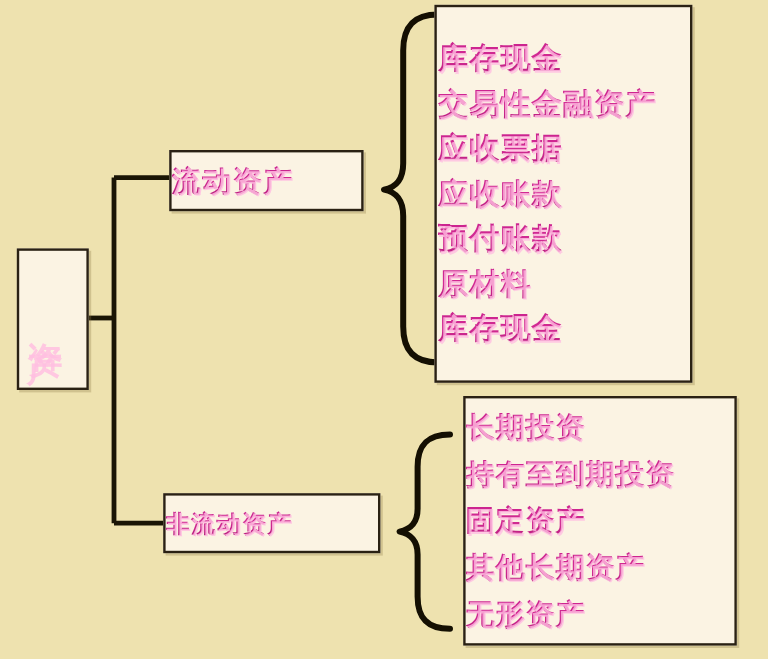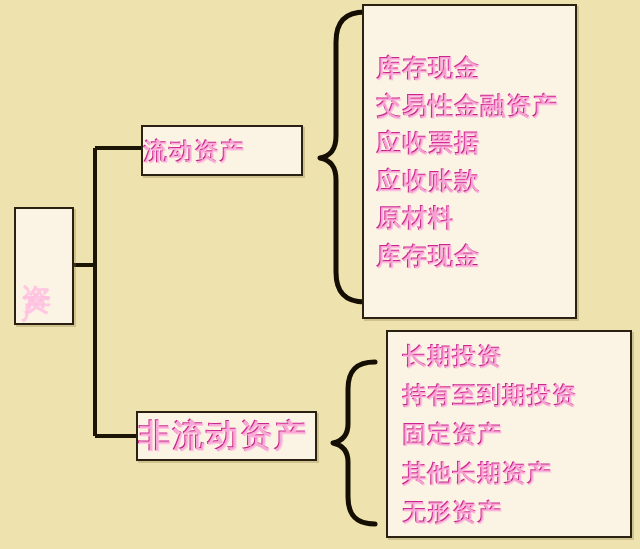--- a/index.html
+++ b/index.html
@@ -76,21 +76,21 @@
     height: 51px;
   }
   #node-current .node-label { font-size: 24px; }
 
   #node-noncurrent {
     left: 136px;
     top: 411px;
     width: 181px;
     height: 50px;
   }
-  #node-noncurrent .node-label { font-size: 32px; }
+  #node-noncurrent .node-label { font-size: 20px; }
 
   
   .list-box {
     position: absolute;
     box-sizing: border-box;
     background: #fbf3e3;
     border: 2px solid #2a2113;
     box-shadow: 2px 2px 0 rgba(140,120,70,0.30);
     display: flex;
     flex-direction: column;
@@ -106,33 +106,33 @@
     -webkit-background-clip: text;
     background-clip: text;
     -webkit-text-fill-color: transparent;
   }
 
   #list-current {
     left: 362px;
     top: 4px;
     width: 215px;
     height: 315px;
-    padding-left: 12px;
+    padding-left: 1px;
   }
   #list-current .list-item {
     font-size: 25px;
     line-height: 37.5px;
   }
 
   #list-noncurrent {
     left: 386px;
     top: 330px;
-    width: 246px;
+    width: 228px;
     height: 208px;
-    padding-left: 14px;
+    padding-left: 0;
   }
   #list-noncurrent .list-item {
     font-size: 24px;
     line-height: 39px;
   }
 </style>
 </head>
 <body>
 
 <div id="diagram">
@@ -173,20 +173,21 @@
 
   <div class="node" id="node-noncurrent">
     <span class="node-label">非流动资产</span>
   </div>
 
   <div class="list-box" id="list-current">
     <span class="list-item">库存现金</span>
     <span class="list-item">交易性金融资产</span>
     <span class="list-item">应收票据</span>
     <span class="list-item">应收账款</span>
+    <span class="list-item">预付账款</span>
     <span class="list-item">原材料</span>
     <span class="list-item">库存现金</span>
   </div>
 
   <div class="list-box" id="list-noncurrent">
     <span class="list-item">长期投资</span>
     <span class="list-item">持有至到期投资</span>
     <span class="list-item">固定资产</span>
     <span class="list-item">其他长期资产</span>
     <span class="list-item">无形资产</span>

